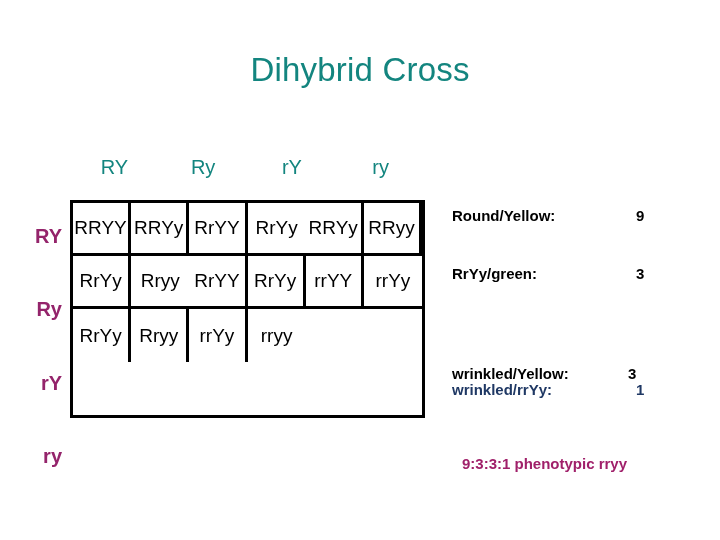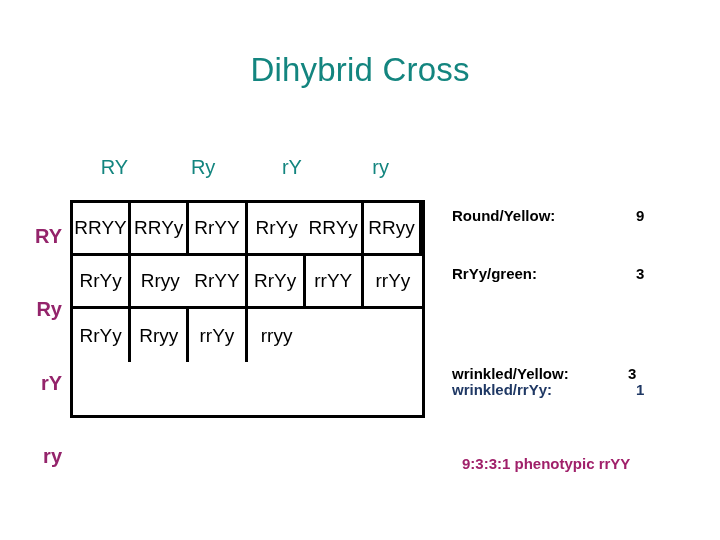--- a/index.html
+++ b/index.html
@@ -221,14 +221,14 @@
   <div class="legend-row" id="legend-row-2">
     <span class="legend-label">wrinkled/Yellow:</span>
     <span class="legend-value">3</span>
   </div>
 
   <div class="legend-row" id="legend-row-3">
     <span class="legend-label">wrinkled/rrYy:</span>
     <span class="legend-value">1</span>
   </div>
 
-  <div id="ratio-line">9:3:3:1 phenotypic rrYY</div>
+  <div id="ratio-line">9:3:3:1 phenotypic rryy</div>
 </div>
 
 </body></html>

